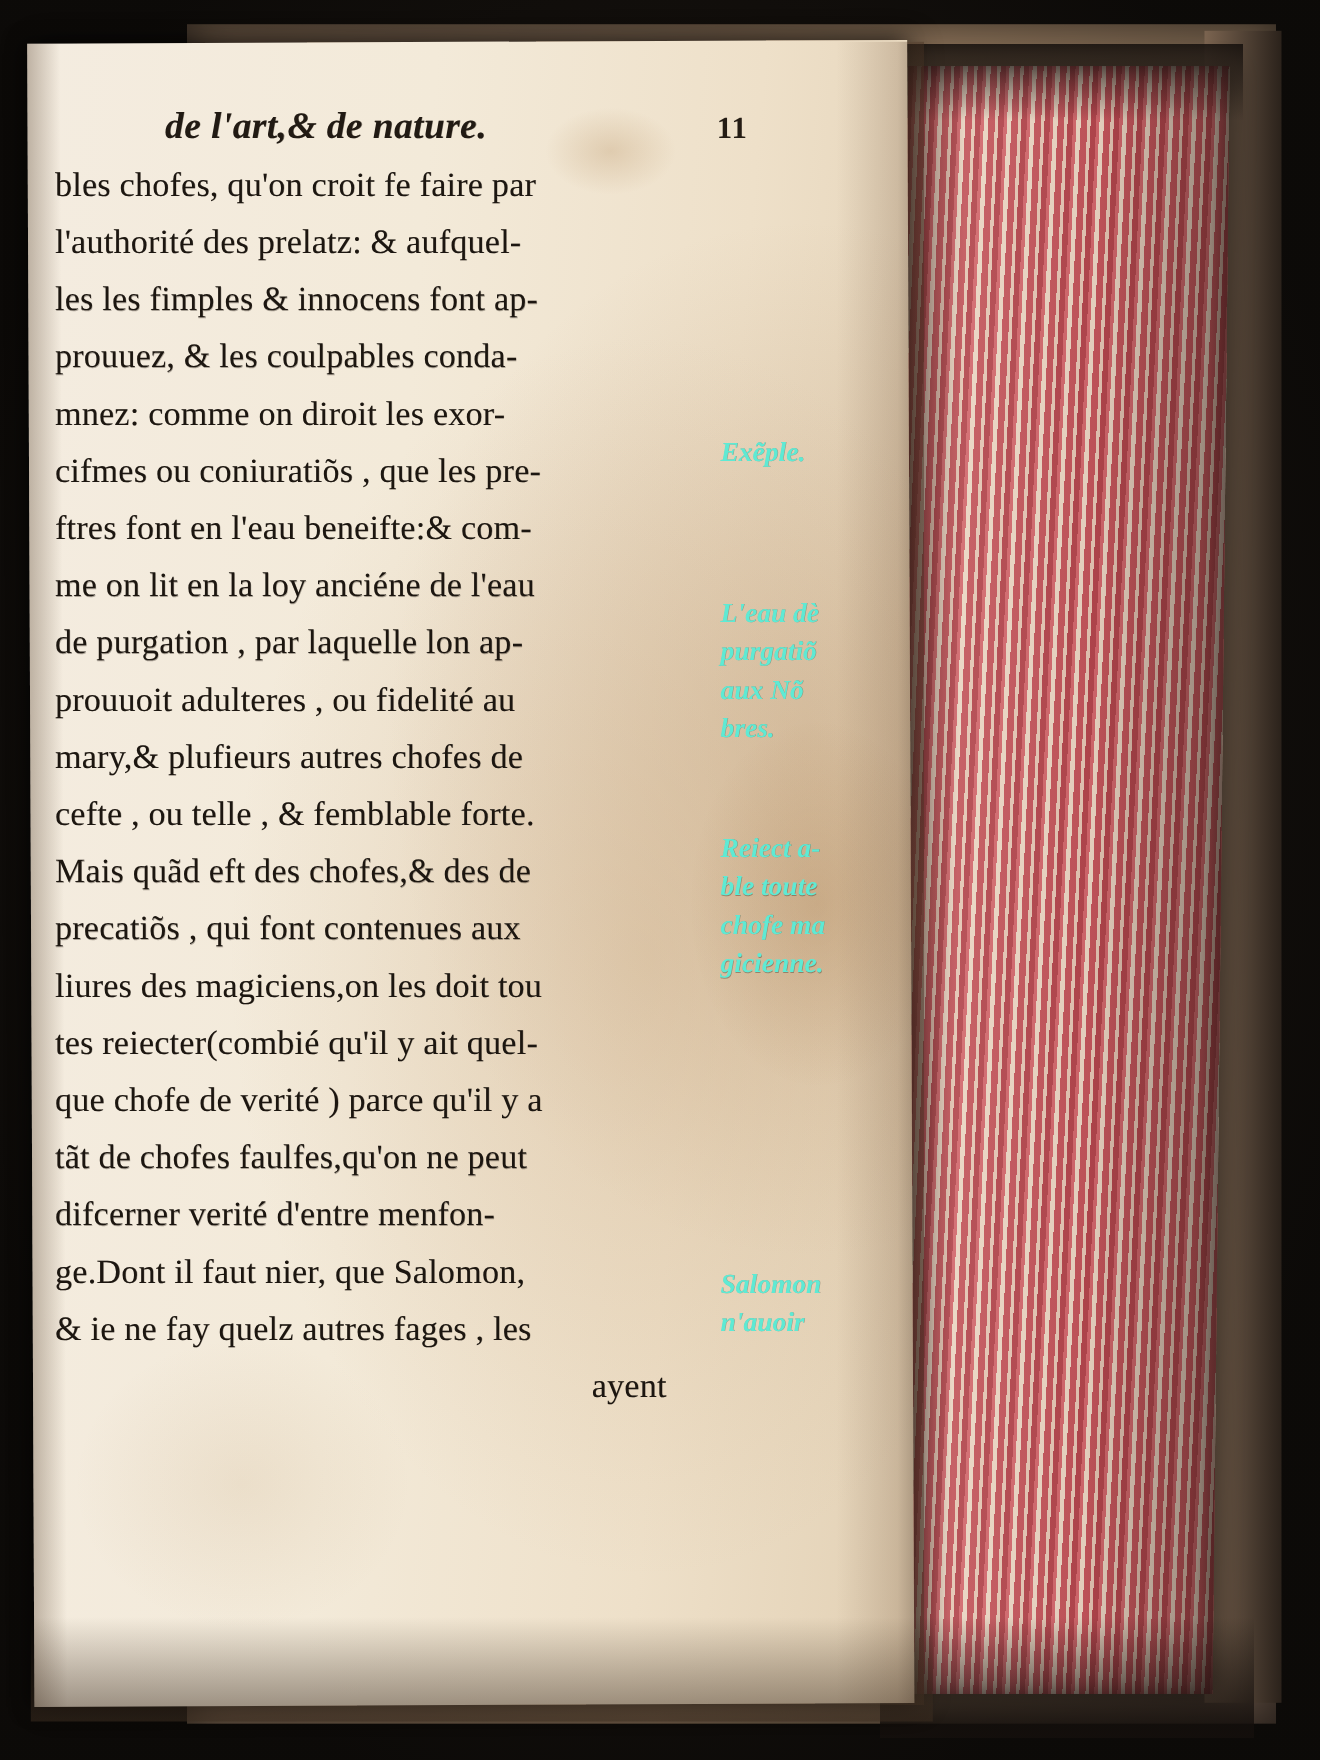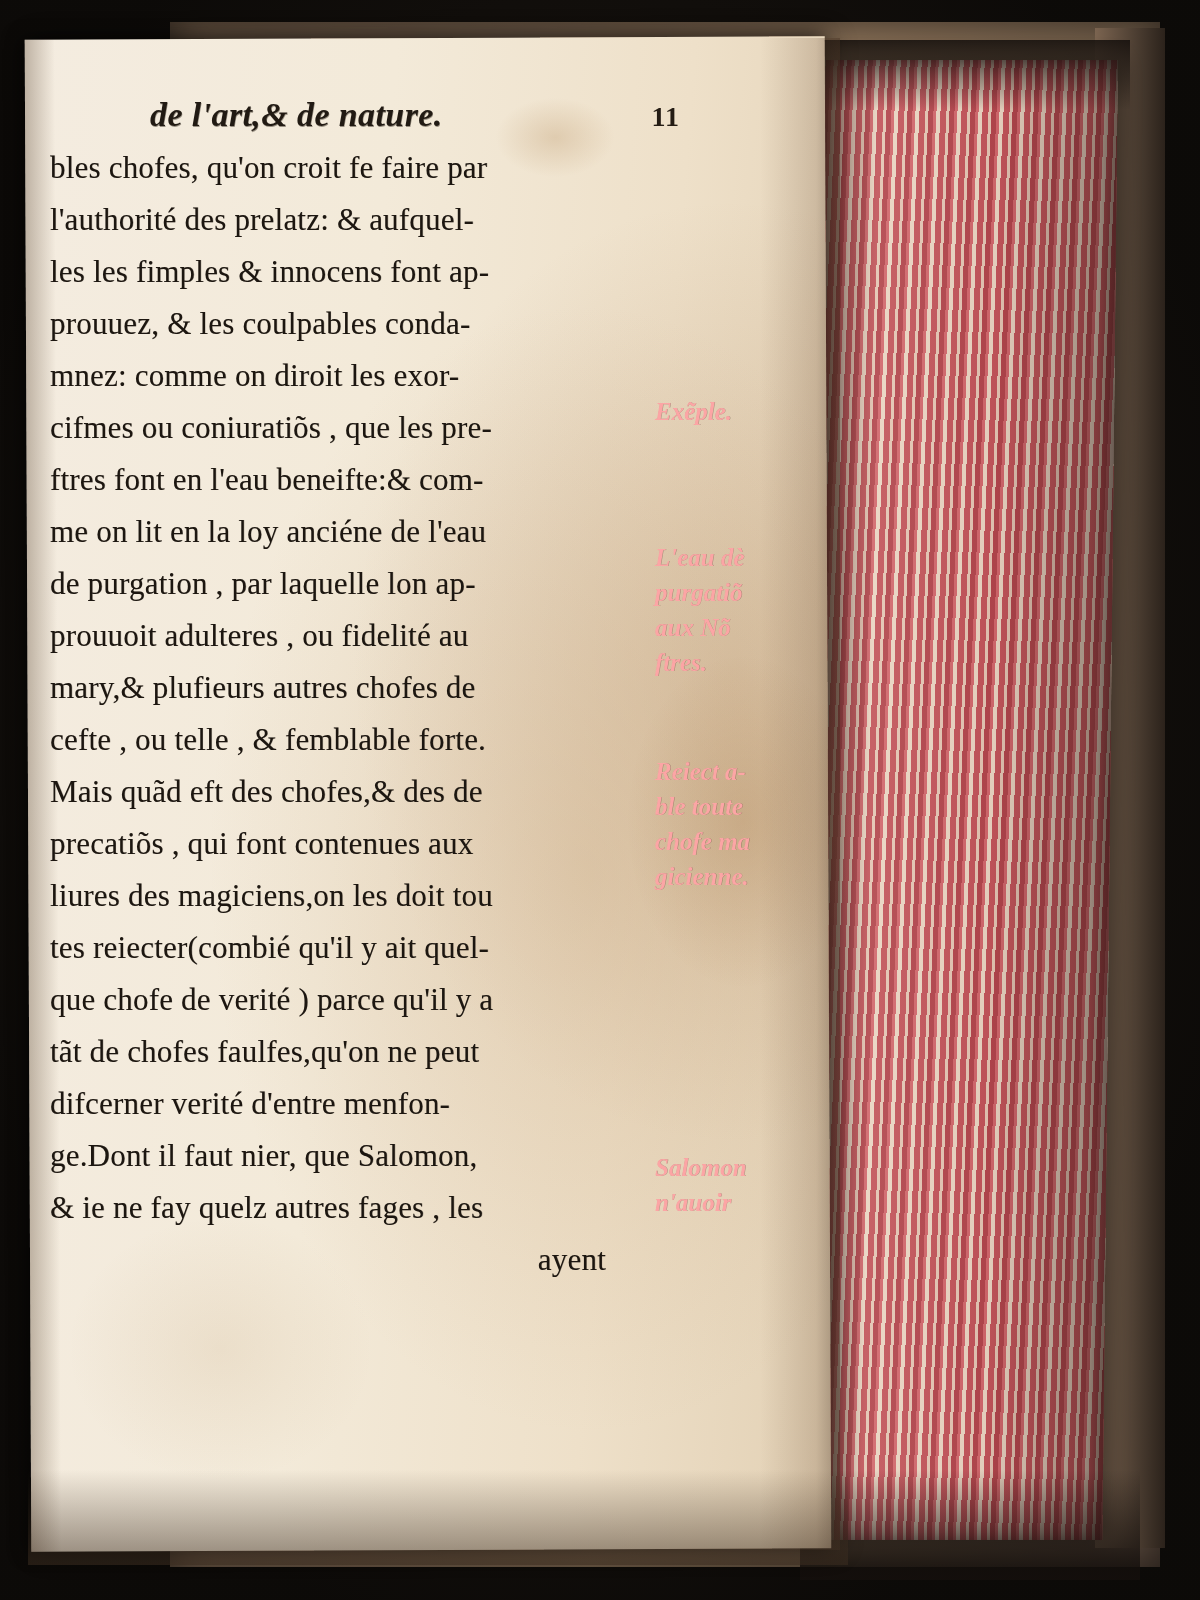--- a/index.html
+++ b/index.html
@@ -184,21 +184,21 @@
     left: 655px;
     top: 142px;
     width: 160px;
   }
   .note {
     position: absolute;
     font-style: italic;
     font-weight: bold;
     font-size: 25px;
     line-height: 35px;
-    color: #fca5a5;
+    color: #5eead4;
     white-space: nowrap;
     text-shadow: 0.4px 0.4px 0 rgba(40,28,18,0.35);
   }
 
   
   .gutter-shadow {
     position: absolute;
     left: 760px; top: 38px;
     width: 80px; height: 1512px;
     background: linear-gradient(90deg, rgba(120,90,60,0) 0%, rgba(110,80,55,0.22) 70%, rgba(70,50,35,0.45) 100%);
@@ -265,21 +265,21 @@
     </div>
 
   <div class="margin-notes">
       <div class="note" style="top: 252px;">
         <div>Exẽple.</div>
       </div>
       <div class="note" style="top: 398px;">
         <div>L'eau dè</div>
         <div>purgatiõ</div>
         <div>aux Nõ</div>
-        <div>ftres.</div>
+        <div>bres.</div>
       </div>
       <div class="note" style="top: 612px;">
         <div>Reiect a-</div>
         <div>ble toute</div>
         <div>chofe ma</div>
         <div>gicienne.</div>
       </div>
       <div class="note" style="top: 1008px;">
         <div>Salomon</div>
         <div>n'auoir</div>

